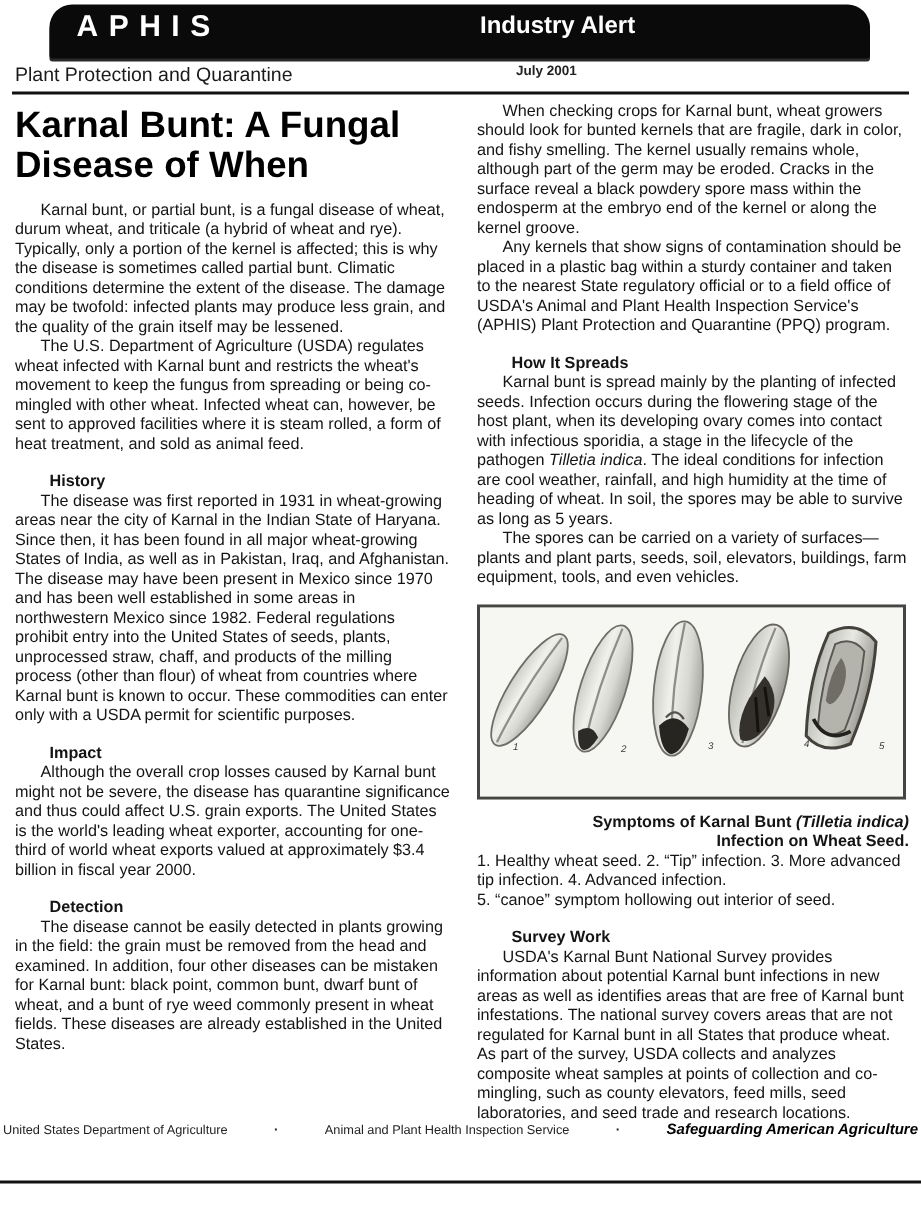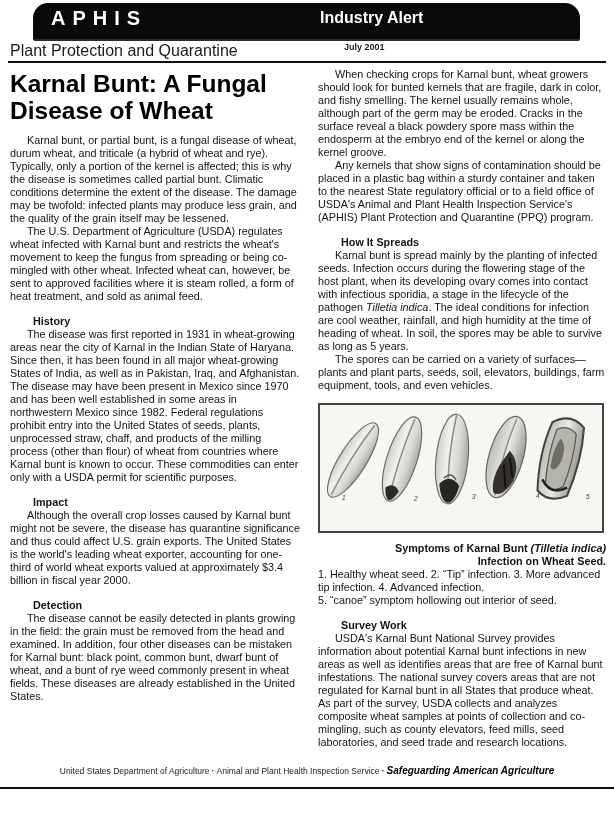--- a/index.html
+++ b/index.html
@@ -13,21 +13,21 @@
     border-radius:15px 15px 2px 2px;box-shadow:0 2px 0 #2a2a2a;
   }
   .banner .brand{
     position:absolute;left:18px;top:4px;color:#ffffff;font-size:20px;font-weight:bold;
     letter-spacing:7px;
   }
   .banner .alert{
     position:absolute;left:287px;top:6px;color:#ffffff;font-size:16px;font-weight:bold;
   }
   .subhead{position:absolute;top:38px;left:10px;width:594px;height:20px;}
-  .subhead .ppq{position:absolute;left:0;top:4px;font-size:16px;color:#1a1a1a;}
+  .subhead .ppq{position:absolute;left:0;top:4px;font-size:13px;color:#1a1a1a;}
   .subhead .date{position:absolute;left:310px;top:4px;font-size:9px;font-weight:bold;color:#222;margin-left:24px;}
   .toprule{position:absolute;top:61px;left:8px;width:598px;height:2px;background:#111;}
   
   .col{position:absolute;top:68px;font-size:10.8px;line-height:13px;color:#141414;}
   .col-left{left:10px;width:290px;}
   .col-right{left:318px;width:288px;}
   h1.title{font-size:24.5px;line-height:27px;margin:2px 0 10px 0;font-weight:bold;color:#000;}
   .sec-head{font-weight:bold;margin:12px 0 0 0;font-size:10.8px;padding-left:23px;}
   p.body{margin:0;text-indent:17px;}
   .it{font-style:italic;margin-top:23px;}
@@ -36,22 +36,22 @@
     margin:11px 0 0 0;width:282px;height:126px;border:2px solid #454543;background:#f4f4f1;
   }
   .fig-caption{margin:9px 0 0 0;font-weight:bold;font-size:10.8px;line-height:13px;}
   .fig-caption span{display:block;text-align:right;}
   .fig-caption .cap-inline{display:inline;}
   .fig-legend{margin:0;font-size:10.8px;line-height:13px;}
   .fig-legend span{display:block;}
   
   .footrule{position:absolute;top:787px;left:0;width:614px;height:2px;background:#111;}
   .footer{
-    position:absolute;top:765px;left:2px;width:610px;display:flex;align-items:baseline;
-    justify-content:center;
+    position:absolute;top:748px;left:2px;width:610px;display:flex;align-items:baseline;
+    justify-content:space-between;
   }
   .footer .f-item{font-size:8.5px;color:#222;}
   .footer .f-sep{font-size:9px;font-weight:bold;color:#222;padding:0 2px;}
   .footer .f-slogan{font-size:10px;font-weight:bold;font-style:italic;color:#000;}
 </style>
 </head>
 <body>
 
 <div class="page">
 
@@ -59,21 +59,21 @@
     <span class="brand">APHIS</span>
     <span class="alert">Industry Alert</span>
   </div>
   <div class="subhead">
     <span class="ppq">Plant Protection and Quarantine</span>
     <span class="date">July 2001</span>
   </div>
   <div class="toprule"></div>
 
   <div class="col col-left">
-    <h1 class="title">Karnal Bunt: A Fungal Disease of Wheat</h1>
+    <h1 class="title">Karnal Bunt: A Fungal Disease of When</h1>
     <p class="body">Karnal bunt, or partial bunt, is a fungal disease of wheat, durum wheat, and triticale (a hybrid of wheat and rye).  Typically, only a portion of the kernel is affected; this is why the disease is sometimes called partial bunt.  Climatic conditions determine the extent of the disease.  The damage may be twofold: infected plants may produce less grain, and the quality of the grain itself may be lessened.</p>
     <p class="body">The U.S. Department of Agriculture (USDA) regulates wheat infected with Karnal bunt and restricts the wheat's movement to keep the fungus from spreading or being co-mingled with other wheat.  Infected wheat can, however, be sent to approved facilities where it is steam rolled, a form of heat treatment, and sold as animal feed.</p>
 
     <p class="sec-head">History</p>
     <p class="body">The disease was first reported in 1931 in wheat-growing areas near the city of Karnal in the Indian State of Haryana.  Since then, it has been found in all major wheat-growing States of India, as well as in Pakistan, Iraq, and Afghanistan.  The disease may have been present in Mexico since 1970 and has been well established in some areas in northwestern Mexico since 1982.  Federal regulations prohibit entry into the United States of seeds, plants, unprocessed straw, chaff, and products of the milling process (other than flour) of wheat from countries where Karnal bunt is known to occur.  These commodities can enter only with a USDA permit for scientific purposes.</p>
 
     <p class="sec-head">Impact</p>
     <p class="body">Although the overall crop losses caused by Karnal bunt might not be severe, the disease has quarantine significance and thus could affect U.S. grain exports.  The United States is the world's leading wheat exporter, accounting for one-third of world wheat exports valued at approximately $3.4 billion in fiscal year 2000.</p>
 
     <p class="sec-head">Detection</p>

